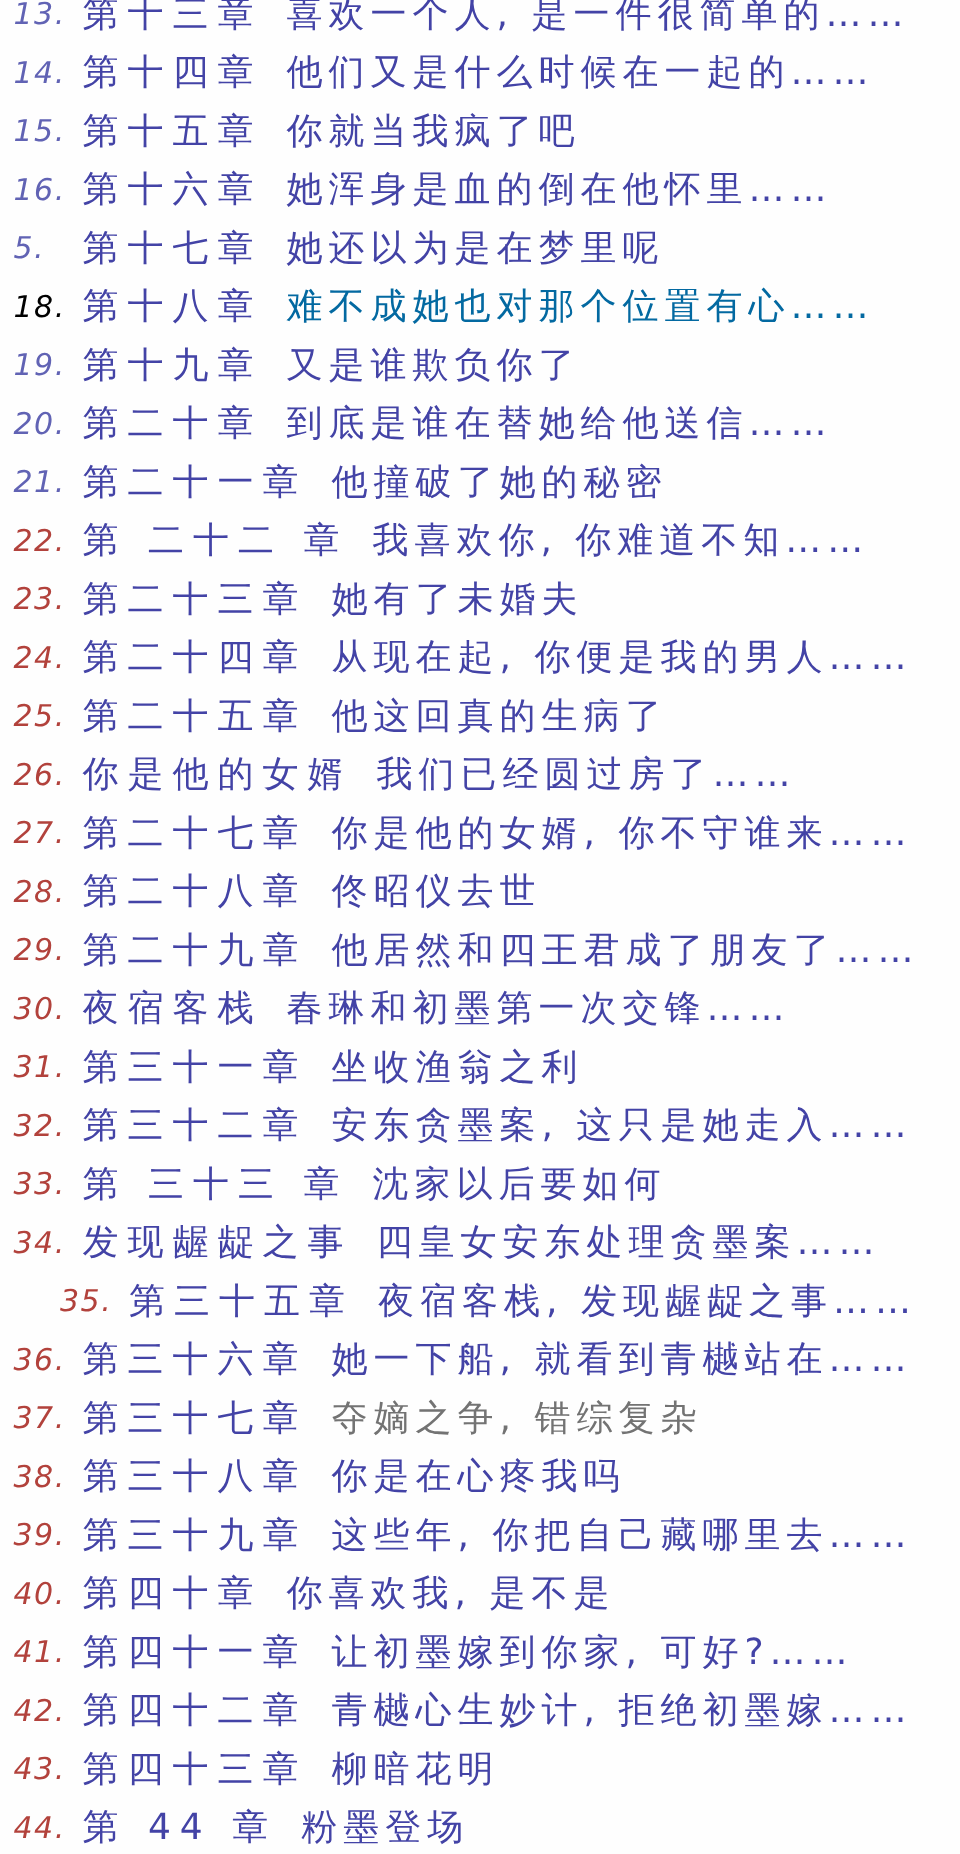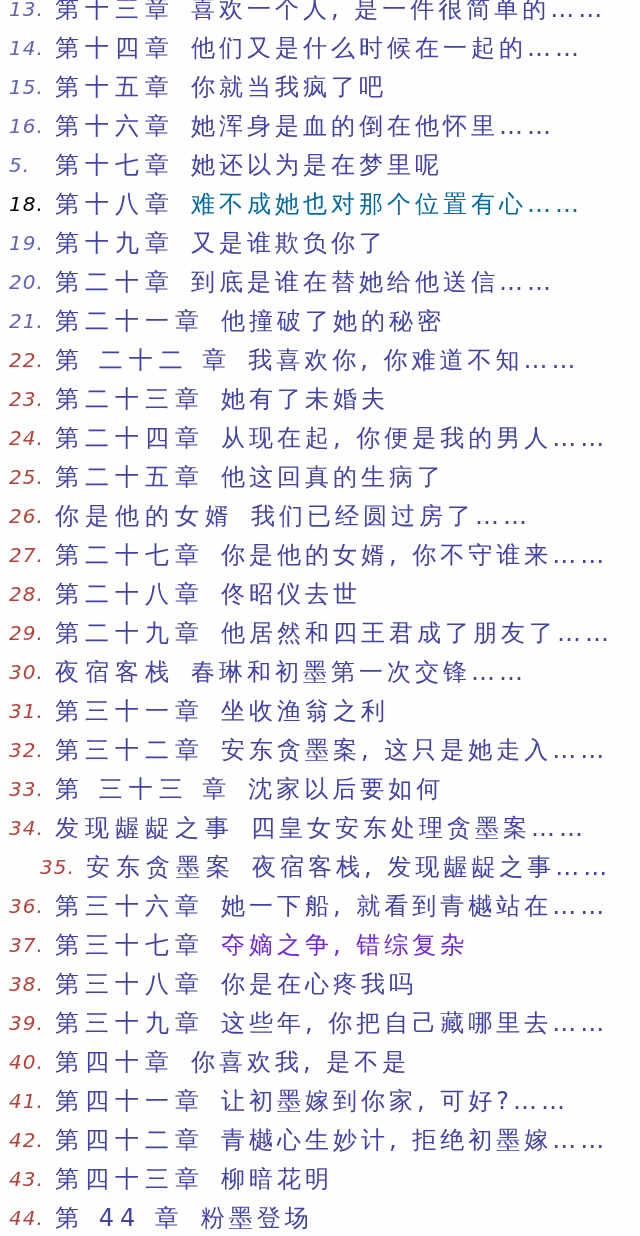--- a/index.html
+++ b/index.html
@@ -151,32 +151,32 @@
       <span class="chapter-label" style="color: rgb(67, 67, 166);">第 三十三 章</span>
       <span class="chapter-title" style="color: rgb(67, 67, 166);">沈家以后要如何</span>
     </div>
     <div class="toc-row">
       <span class="chapter-number" style="color: rgb(178, 66, 60);">34.</span>
       <span class="chapter-label" style="color: rgb(67, 67, 166);">发现龌龊之事</span>
       <span class="chapter-title" style="color: rgb(67, 67, 166);">四皇女安东处理贪墨案……</span>
     </div>
     <div class="toc-row">
       <span class="chapter-number" style="color: rgb(178, 66, 60); margin-left: 31px;">35.</span>
-      <span class="chapter-label" style="color: rgb(67, 67, 166);">安东贪墨案</span>
+      <span class="chapter-label" style="color: rgb(67, 67, 166);">第三十五章</span>
       <span class="chapter-title" style="color: rgb(67, 67, 166);">夜宿客栈, 发现龌龊之事……</span>
     </div>
     <div class="toc-row">
       <span class="chapter-number" style="color: rgb(178, 66, 60);">36.</span>
       <span class="chapter-label" style="color: rgb(67, 67, 166);">第三十六章</span>
       <span class="chapter-title" style="color: rgb(67, 67, 166);">她一下船, 就看到青樾站在……</span>
     </div>
     <div class="toc-row">
       <span class="chapter-number" style="color: rgb(178, 66, 60);">37.</span>
       <span class="chapter-label" style="color: rgb(67, 67, 166);">第三十七章</span>
-      <span class="chapter-title" style="color: #6d28d9;">夺嫡之争, 错综复杂</span>
+      <span class="chapter-title" style="color: #737373;">夺嫡之争, 错综复杂</span>
     </div>
     <div class="toc-row">
       <span class="chapter-number" style="color: rgb(178, 66, 60);">38.</span>
       <span class="chapter-label" style="color: rgb(67, 67, 166);">第三十八章</span>
       <span class="chapter-title" style="color: rgb(67, 67, 166);">你是在心疼我吗</span>
     </div>
     <div class="toc-row">
       <span class="chapter-number" style="color: rgb(178, 66, 60);">39.</span>
       <span class="chapter-label" style="color: rgb(67, 67, 166);">第三十九章</span>
       <span class="chapter-title" style="color: rgb(67, 67, 166);">这些年, 你把自己藏哪里去……</span>

